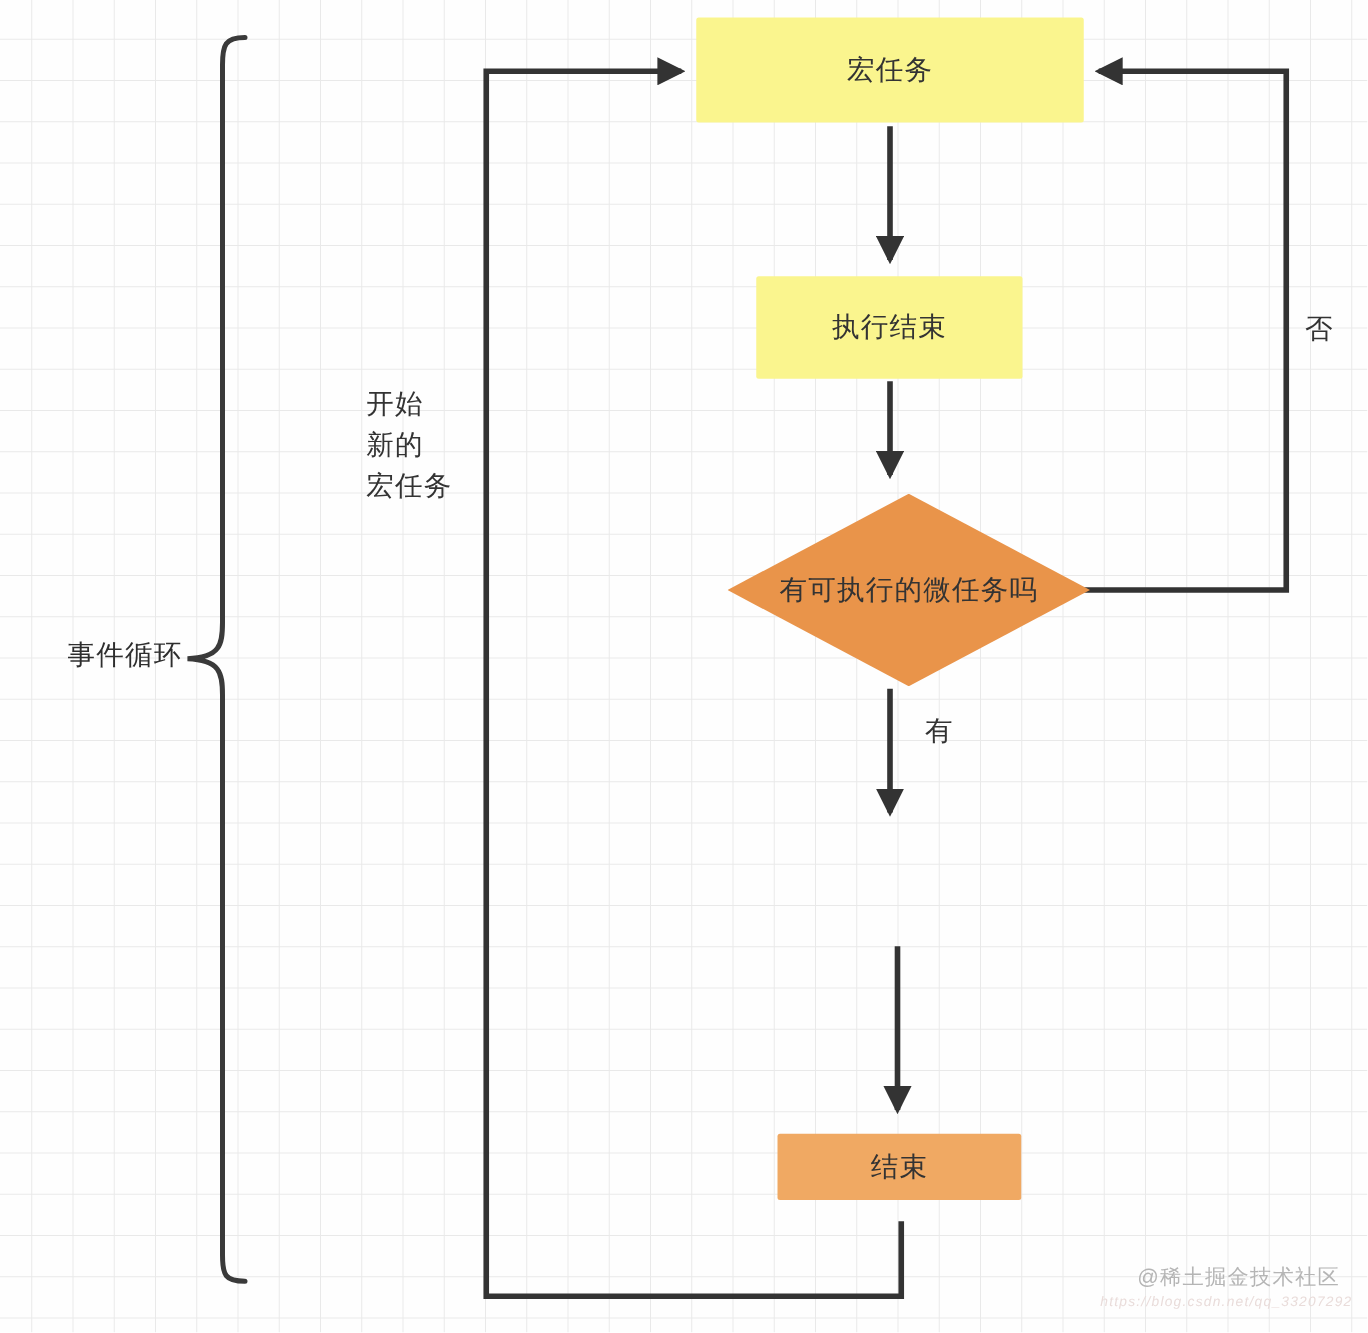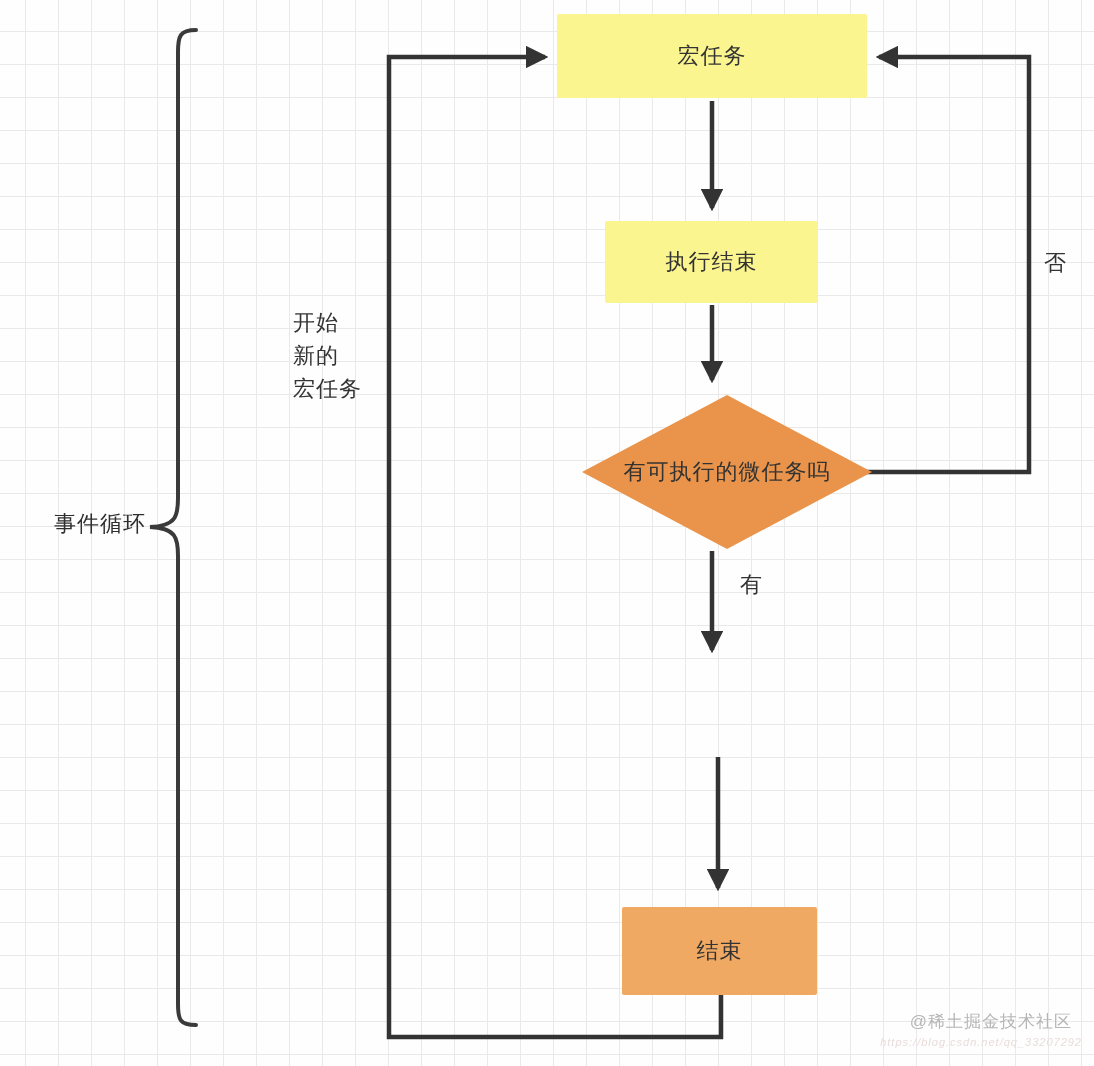--- a/index.html
+++ b/index.html
@@ -20,21 +20,21 @@
     position:absolute;
     display:flex;align-items:center;justify-content:center;
     font-size:22px;color:#333;letter-spacing:1px;
     text-align:center;border-radius:2px;
   }
   .node-macro   {left:557px;top:14px; width:310px;height:84px;background:#faf58e;}
   .node-execend {left:605px;top:221px;width:213px;height:82px;background:#faf58e;align-items:center;}
   .node-diamond {left:582px;top:395px;width:290px;height:154px;background:#e9944a;
                  clip-path:polygon(50% 0,100% 50%,50% 100%,0 50%);}
   .node-runmicro{left:618px;top:668px;width:200px;height:87px;background:#f0a963;}
-  .node-end     {left:622px;top:907px;width:195px;height:88px;background:#f0a963;}
+  .node-end     {left:622px;top:907px;width:195px;height:53px;background:#f0a963;}
   .node-runmicro .inner{display:inline-block;width:148px;line-height:31px;}
   .edge-label{position:absolute;font-size:22px;color:#333;letter-spacing:1px;}
   .label-yes{left:740px;top:570px;}
   .label-no {left:1044px;top:248px;}
   .label-loopback{
     left:293px;top:306px;width:100px;
     line-height:33px;white-space:pre-line;
   }
   .label-brace{left:10px;top:509px;font-size:22px;color:#2e2e2e;letter-spacing:1px;position:absolute;margin-left:44px;}
   .watermark{position:absolute;right:12px;top:1012px;text-align:right;line-height:20px;}

